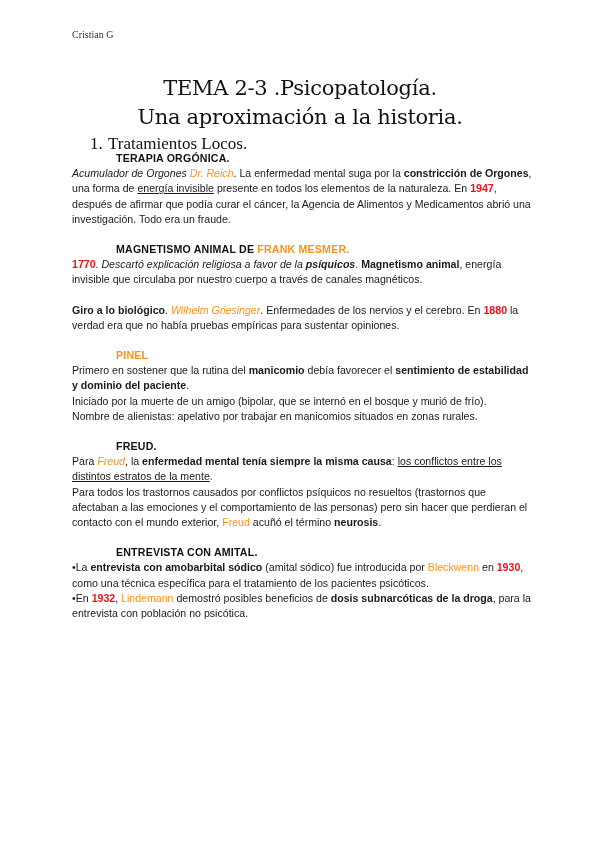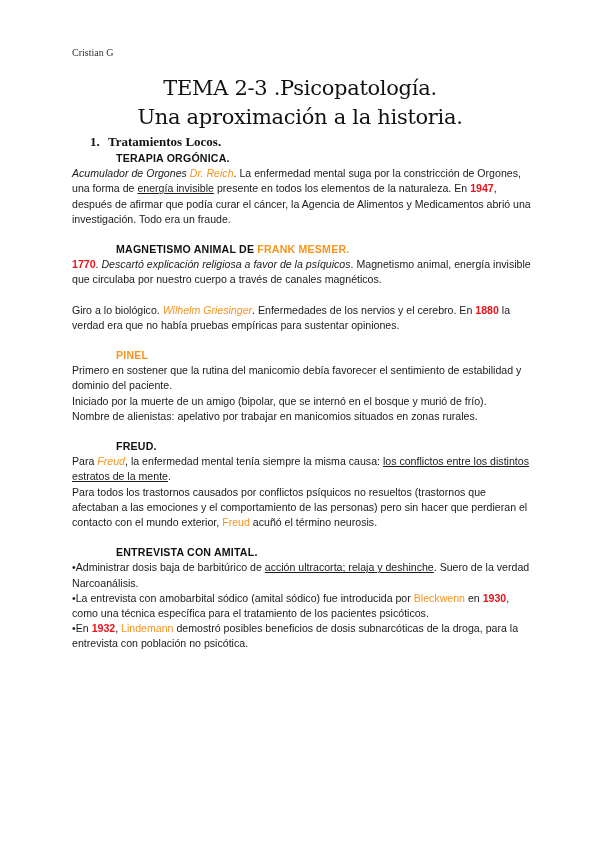--- a/index.html
+++ b/index.html
@@ -1,27 +1,27 @@
 <!DOCTYPE html>
 <html><head>
 <meta charset="utf-8">
 <style>
   html, body { margin:0; padding:0; background:#ffffff; }
   body { width:600px; height:848px; position:relative; overflow:hidden; font-family:"Liberation Sans", sans-serif; color:#1a1a1a; }
-  .author { position:absolute; left:72px; top:47px; font-family:"Liberation Serif", serif; font-size:10px; color:#333; }
+  .author { position:absolute; left:72px; top:29px; font-family:"Liberation Serif", serif; font-size:10px; color:#333; }
   .title { position:absolute; left:0; width:600px; top:74px; text-align:center; font-family:"DejaVu Serif", serif; font-size:21px; line-height:29px; color:#111; letter-spacing:-0.3px; }
-  .h1 { position:absolute; left:90px; top:134px; font-family:"Liberation Serif", serif; font-size:13px; color:#111;font-weight:bold; }
+  .h1 { position:absolute; left:90px; top:134px; font-family:"Liberation Serif", serif; font-size:17px; color:#111; }
   .h1 .num { display:inline-block; width:18px; }
   .content { position:absolute; left:72px; top:151px; width:460px; font-size:10.6px; line-height:15.2px; }
   .sec { margin-bottom:15px; }
   .sh { font-weight:bold; color:#111; letter-spacing:0.2px;margin-left:44px; }
   p { margin:0; }
   .or { color:#f7941d; }
   .red { color:#e8141c; font-weight:bold; }
-  .b { font-weight:normal; }
+  .b { font-weight:bold; }
   .i { font-style:italic;text-align:center; }
   .u { text-decoration:underline;text-align:center; }
 </style>
 </head>
 <body>
 
 <div class="author">Cristian G</div>
 
 <div class="title">
   <div>TEMA 2-3 .Psicopatología.</div>
@@ -56,18 +56,17 @@
   </div>
 
   <div class="sec">
     <div class="sh">FREUD.</div>
     <p><span>Para </span><span class="i or">Freud</span><span>, la </span><span class="b">enfermedad mental tenía siempre la misma causa</span><span>: </span><span class="u">los conflictos entre los distintos estratos de la mente</span><span>.</span></p>
     <p><span>Para todos los trastornos causados por conflictos psíquicos no resueltos (trastornos que afectaban a las emociones y el comportamiento de las personas) pero sin hacer que perdieran el contacto con el mundo exterior, </span><span class="or">Freud</span><span> acuñó el término </span><span class="b">neurosis</span><span>.</span></p>
   </div>
 
   <div class="sec">
     <div class="sh">ENTREVISTA CON AMITAL.</div>
-    <p><span>•Administrar dosis baja de </span><span class="b">barbitúrico</span><span> de </span><span class="u">acción ultracorta; relaja y deshinche</span><span>. Suero de la verdad Narcoanálisis.</span></p>
     <p><span>•La </span><span class="b">entrevista con amobarbital sódico</span><span> (amital sódico) fue introducida por </span><span class="or">Bleckwenn</span><span> en </span><span class="red">1930</span><span>, como una técnica específica para el tratamiento de los pacientes psicóticos.</span></p>
     <p><span>•En </span><span class="red">1932</span><span>, </span><span class="or">Lindemann</span><span> demostró posibles beneficios de </span><span class="b">dosis subnarcóticas de la droga</span><span>, para la entrevista con población no psicótica.</span></p>
   </div>
 
 </div>
 
 </body></html>

